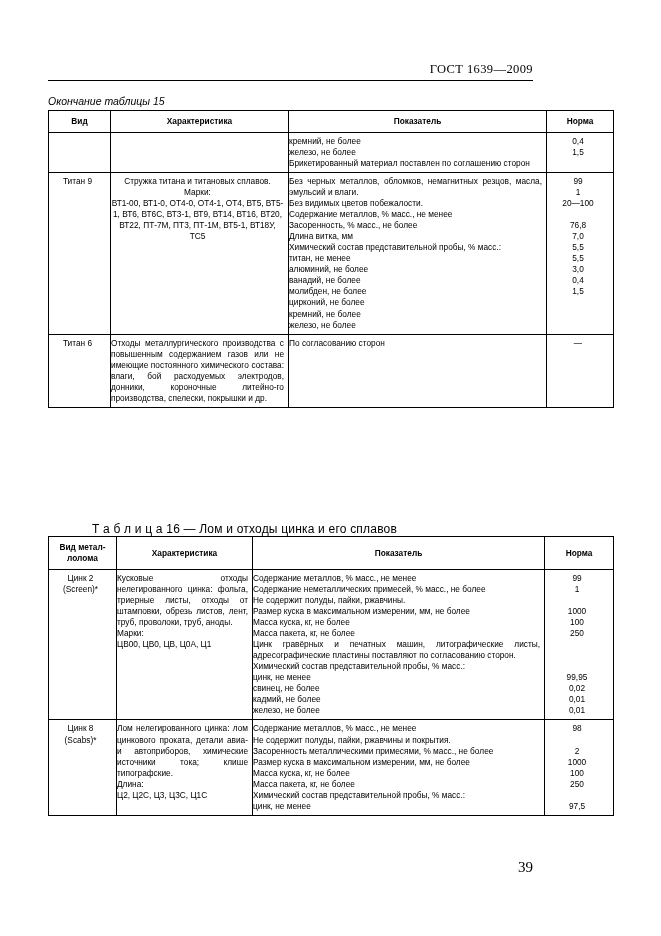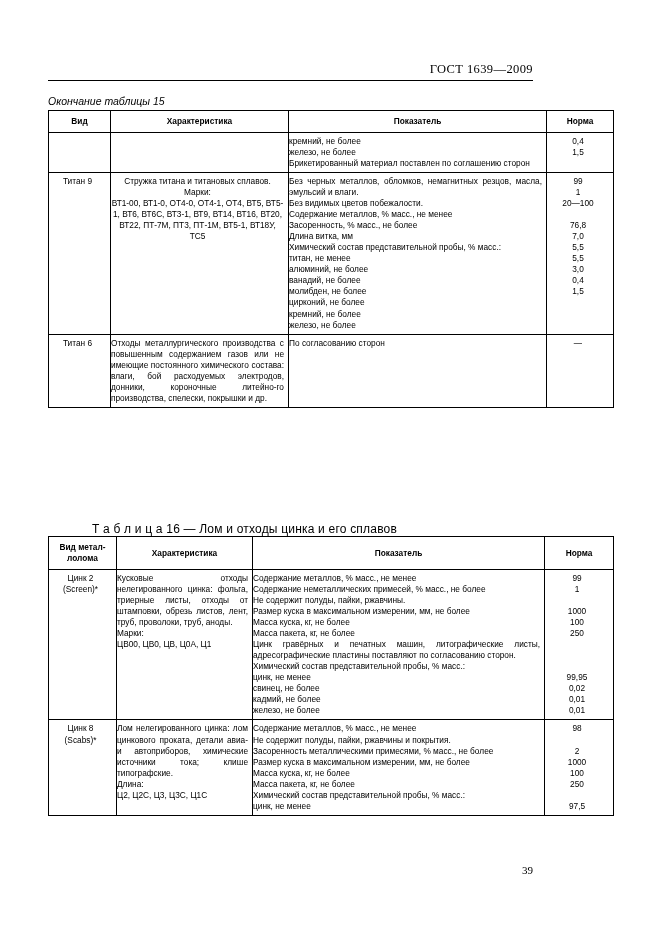--- a/index.html
+++ b/index.html
@@ -85,21 +85,21 @@
   .table16 { top: 536px; border-radius: 21px; }
   .tbl16 .c-vid { width: 68px; }
   .tbl16 .c-char { width: 136px; }
   .tbl16 .c-pok { width: 292px; }
   .tbl16 .c-norm { width: 69px; }
   .pagenum {
     position: absolute;
     bottom: 60px;
     right: 48px;
     font-family: "Liberation Serif", serif;
-    font-size: 11px;
+    font-size: 15px;
   }
   .pre { white-space: pre-line; }
 </style>
 </head>
 <body>
 
 <div class="page">
 
   <div class="header">ГОСТ 1639—2009</div>
   <div class="header-rule"></div>

